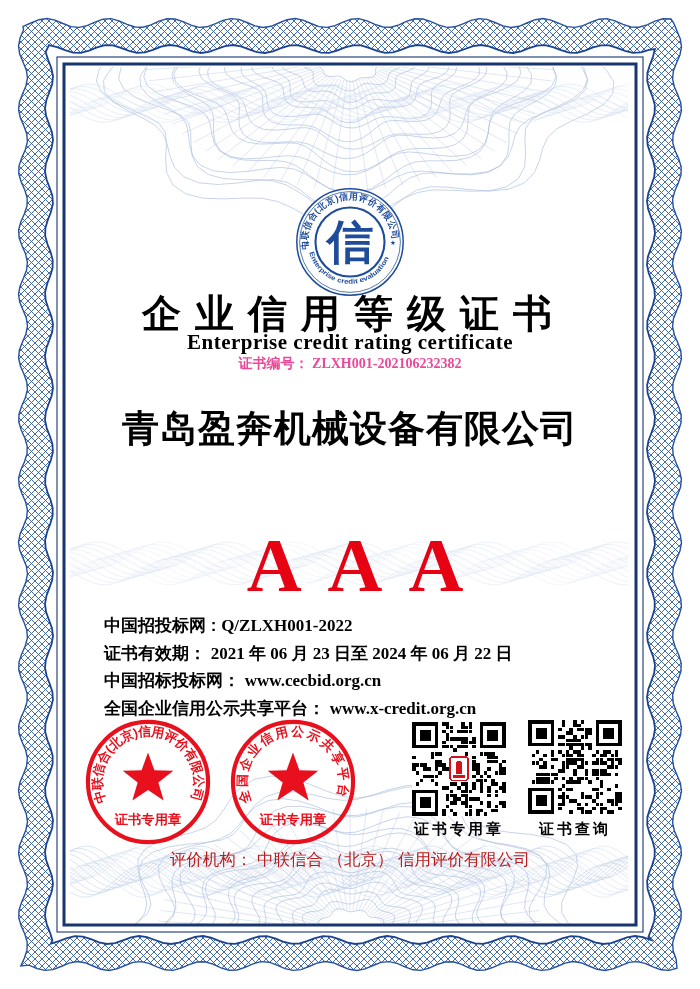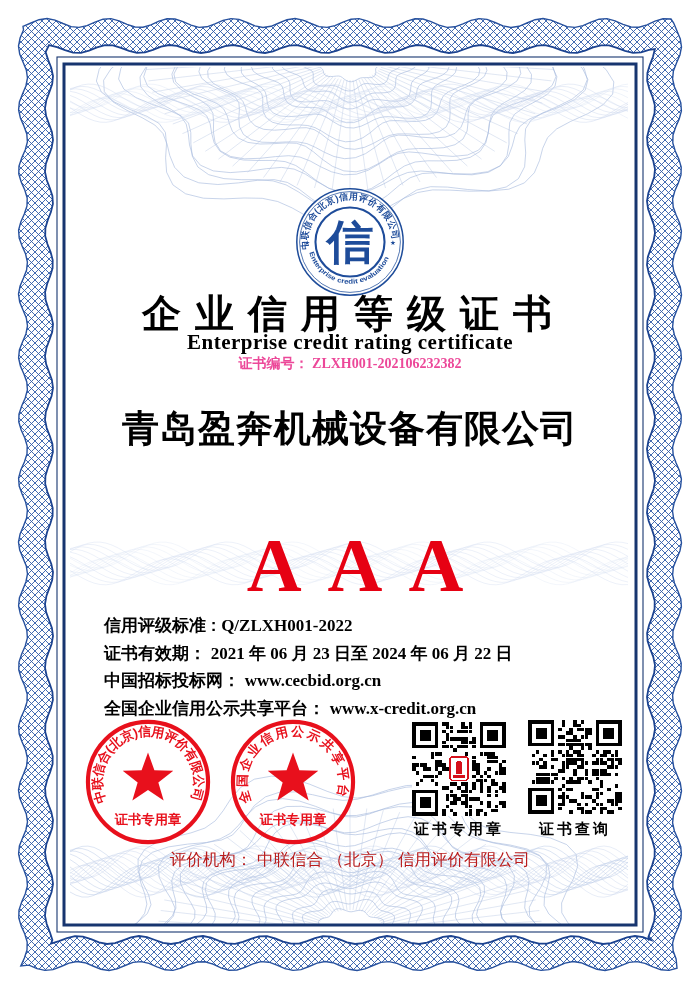--- a/index.html
+++ b/index.html
@@ -315,21 +315,21 @@
     <span>ZLXH001-202106232382</span>
   </div>
 
   <div class="abs ctr company">青岛盈奔机械设备有限公司</div>
 
 
   <div class="abs ctr grade">AAA</div>
 
   <div class="abs details">
     <div class="row">
-      <span>信用评级标准 :</span>
+      <span>中国招投标网 :</span>
       <span class="val">Q/ZLXH001-2022</span>
     </div>
     <div class="row">
       <span>证书有效期：</span>
       <span class="val">2021 年 06 月 23 日至 2024 年 06 月 22 日</span>
     </div>
     <div class="row">
       <span>中国招标投标网：</span>
       <span class="val">www.cecbid.org.cn</span>
     </div>

